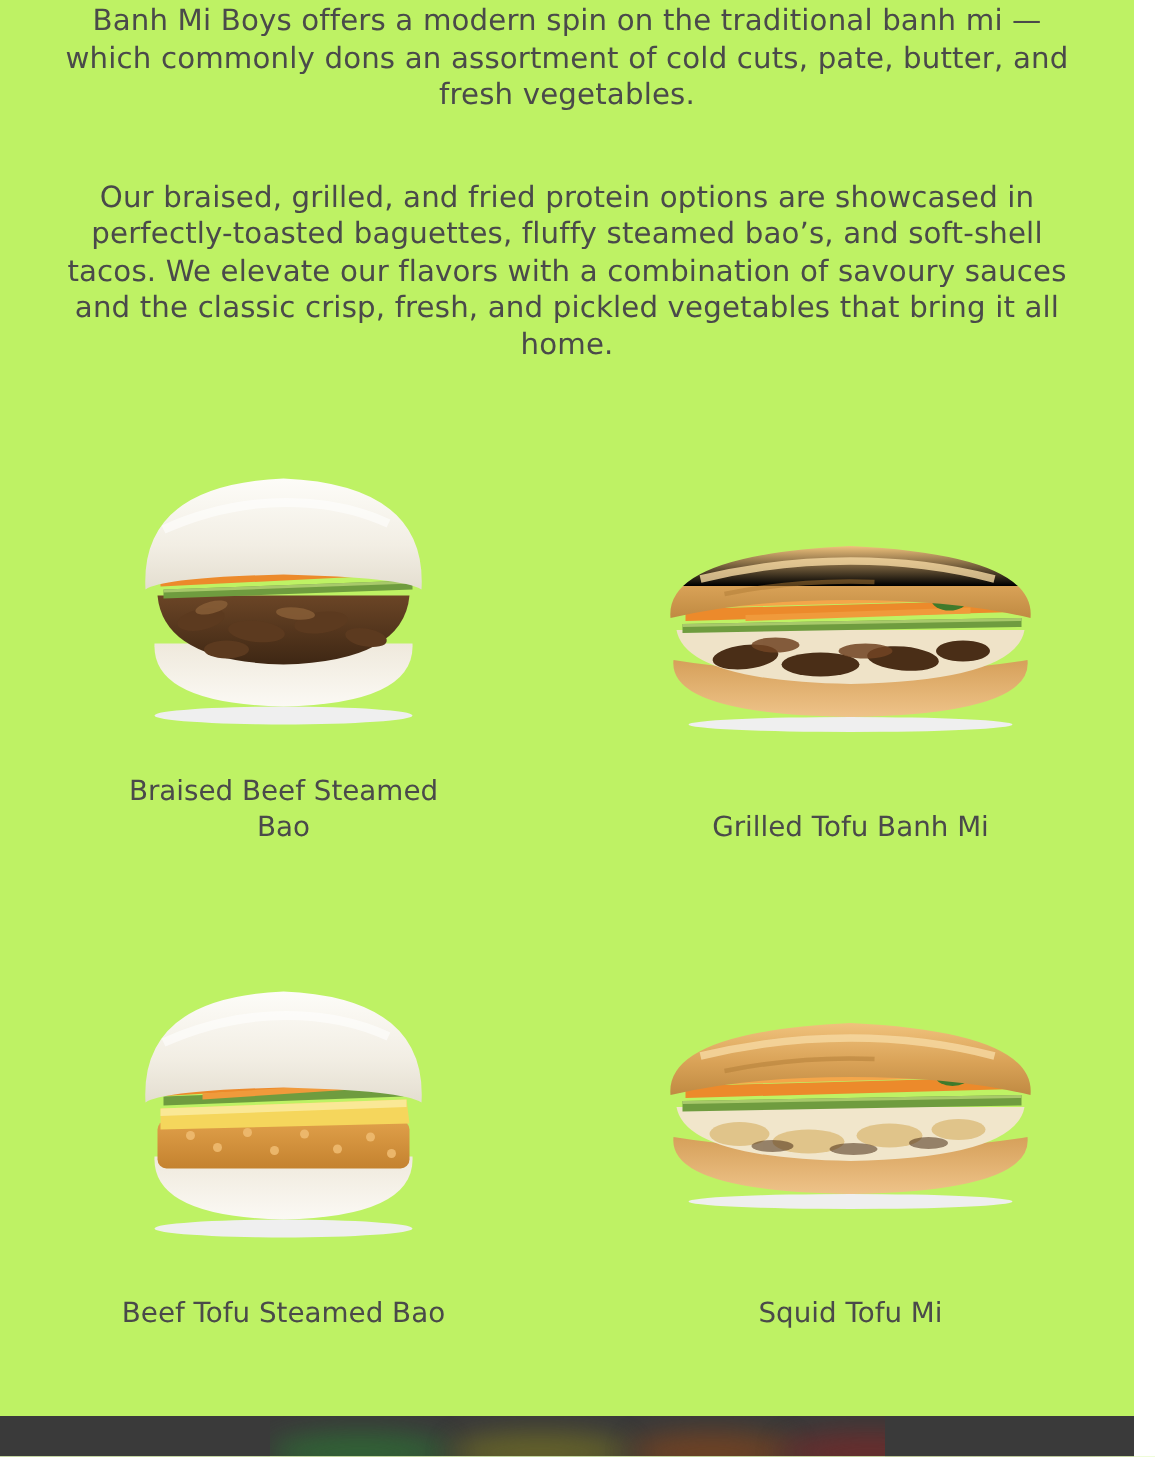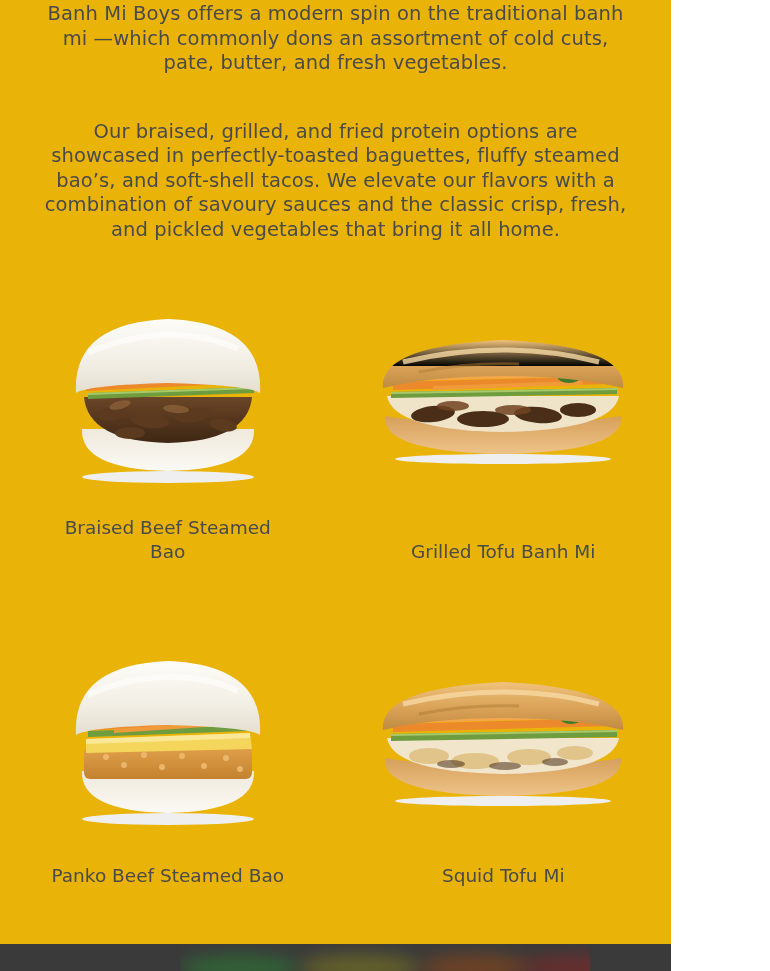--- a/index.html
+++ b/index.html
@@ -7,23 +7,23 @@
     margin: 0;
     padding: 0;
     width: 770px;
     height: 971px;
     background: #ffffff;
     font-family: "DejaVu Sans", sans-serif;
     overflow: hidden;
   }
   .page {
     position: relative;
-    width: 671px;
+    width: 756px;
     height: 971px;
-    background: #eab308;
+    background: #bef264;
     overflow: hidden;
   }
   .intro {
     padding: 0 40px;
     padding-top: 2px;
     text-align: center;
   }
   .intro p {
     margin: 0;
     color: #4a4a4a;
@@ -37,21 +37,21 @@
   .grid {
     margin-top: 46px;
     display: grid;
     grid-template-columns: 1fr 1fr;
     row-gap: 0px;
   }
   .cell {
     display: flex;
     flex-direction: column;
     align-items: center;
-    justify-content: space-between;
+    justify-content: flex-end;
   }
   .img-wrap {
     width: 300px;
     height: 210px;
     display: flex;
     align-items: center;
     justify-content: center;
     position: relative;
   }
   .caption {
@@ -278,21 +278,21 @@
           </g>
           <g fill="#5fa63c">
             <ellipse cx="98" cy="58" rx="8" ry="4"></ellipse>
             <ellipse cx="114" cy="62" rx="7" ry="4"></ellipse>
           </g>
 
           <path d="M18 92 Q14 22 110 18 Q206 22 202 92 Q190 84 110 82 Q30 84 18 92 Z" fill="url(#baoTop3)"></path>
           <path d="M30 52 Q70 34 112 34 Q150 34 180 48" stroke="#ffffff" stroke-width="6" fill="none" opacity=".55"></path>
         </svg>
       </div>
-      <div class="caption">Panko Beef Steamed Bao</div>
+      <div class="caption">Beef Tofu Steamed Bao</div>
     </div>
 
     <div class="cell cell-row2">
       <div class="img-wrap">
         <svg class="food" width="260" height="150" viewBox="0 0 260 150" aria-hidden="true">
           <defs>
             <linearGradient id="bagTop4" x1="0" y1="0" x2="0" y2="1">
               <stop offset="0%" stop-color="#f0c27c"></stop>
               <stop offset="55%" stop-color="#d9a257"></stop>
               <stop offset="100%" stop-color="#c08a42"></stop>

